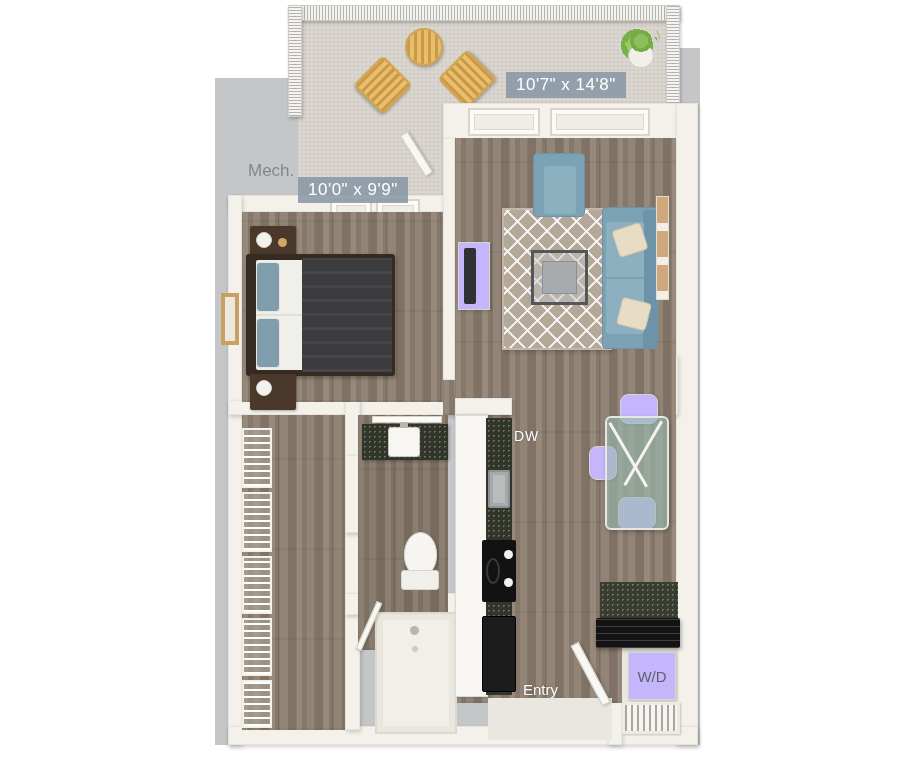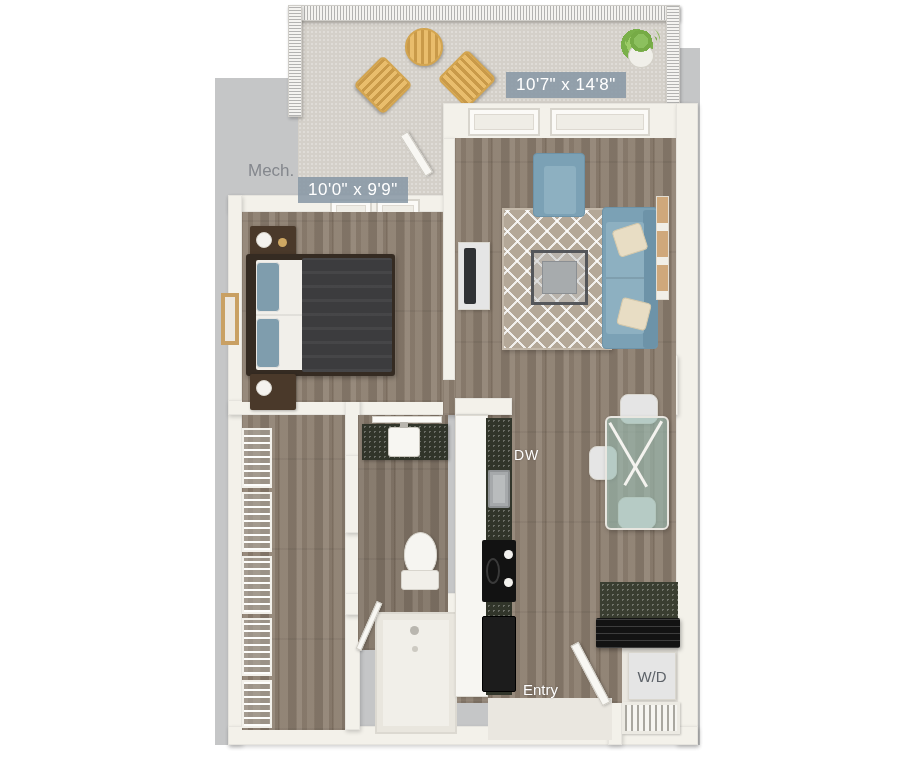--- a/index.html
+++ b/index.html
@@ -31,21 +31,21 @@
     border:1px solid #ddd9d1;}
   .doorleaf{background:#f8f7f3;border:1px solid #cfccc4;box-shadow:1px 1px 3px rgba(0,0,0,.25);}
 
   
   .blue{background:#7ba1b5;border:1px solid #6d93a8;border-radius:4px;}
   .blue .seat{background:#8db0c1;border-radius:3px;}
   .pillow{background:#e8ddc4;border:1px solid #d6c9ab;border-radius:4px;}
   .woodfurn{background:#e0b162;background-image:repeating-linear-gradient(90deg,#c99a49 0 3px,#e9bd6c 3px 7px);
     border:2px solid #d3a550;box-shadow:1px 2px 3px rgba(0,0,0,.25);}
   .speckle{background-color:#31352a;background-image:radial-gradient(rgba(255,255,255,.28) 1px,transparent 1px);background-size:5px 5px;}
-  .whitebox{background:#e5e5e5;border:1px solid #d9d6ce;box-shadow:1px 1px 3px rgba(0,0,0,.2);}
+  .whitebox{background:#c4b5fd;border:1px solid #d9d6ce;box-shadow:1px 1px 3px rgba(0,0,0,.2);}
 
   
   .rug{background-color:#b4a898;border:2px solid #c3b8a9;box-shadow:1px 2px 4px rgba(0,0,0,.2);
     background-image:
       repeating-linear-gradient(45deg, rgba(255,255,255,.8) 0 2px, transparent 2px 14px),
       repeating-linear-gradient(-45deg, rgba(255,255,255,.8) 0 2px, transparent 2px 14px);}
 
   
   .wire{background:rgba(176,172,162,.55);border:2px solid #f2f0ea;
     background-image:repeating-linear-gradient(0deg,#fdfdfb 0 2px,transparent 2px 7px);}
@@ -202,16 +202,16 @@
   <div class="doorleaf" style="left:586px;top:640px;width:9px;height:68px;transform:rotate(-28deg);"></div>
 
   <div class="whitebox" style="left:628px;top:652px;width:48px;height:48px;display:flex;align-items:center;justify-content:center;">
     <span class="note-wd">W/D</span>
   </div>
   <div class="vent" style="left:622px;top:702px;width:58px;height:32px;"></div>
 
   <div class="dim" style="left:506px;top:72px;">10'7" x 14'8"</div>
   <div class="dim" style="left:298px;top:177px;">10'0" x 9'9"</div>
   <div class="note-gray" style="left:248px;top:161px;">Mech.</div>
-  <div class="note-dw" style="left:514px;top:447px;">DW</div>
+  <div class="note-dw" style="left:514px;top:428px;">DW</div>
   <div class="note-white" style="left:523px;top:681px;">Entry</div>
 
 </div>
 
 </body></html>

